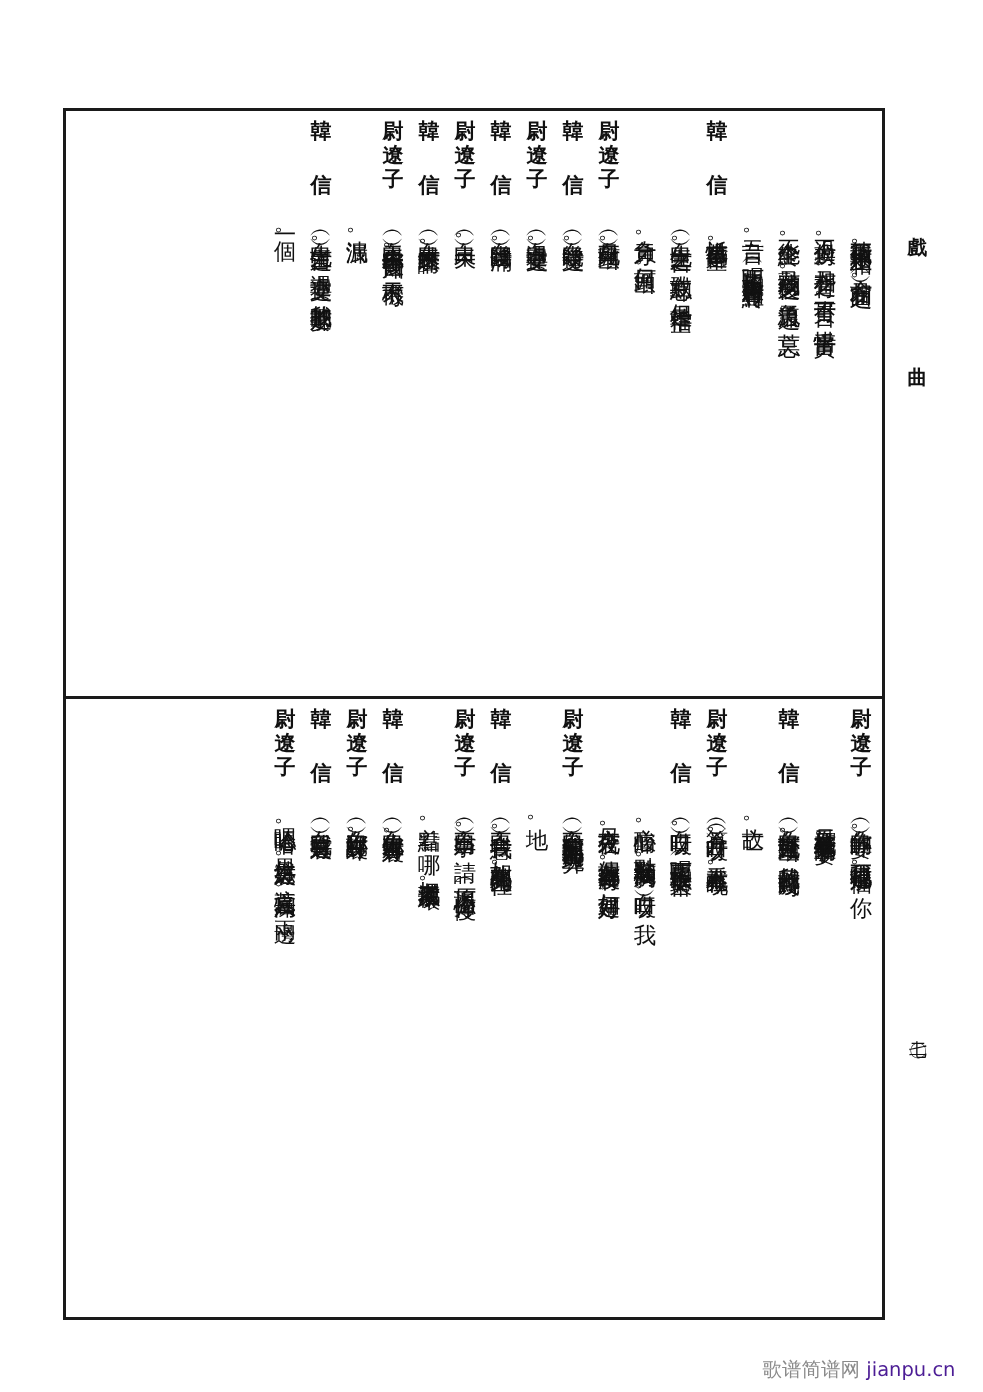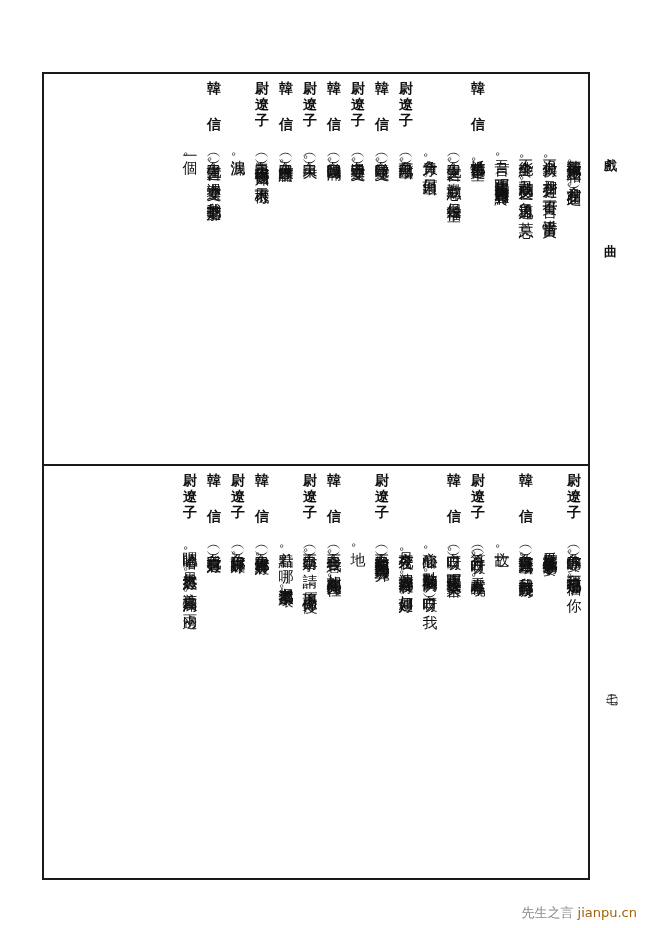--- a/index.html
+++ b/index.html
@@ -18,21 +18,21 @@
   .speaker { height:68px; display:flex; flex-direction:column; align-items:center;
              justify-content:flex-start; font-weight:bold; font-size:14px; line-height:16px; }
   .line { writing-mode:vertical-rl; text-orientation:upright; font-size:15px;
           line-height:22px; letter-spacing:1px; white-space:nowrap; }
   .margin-title { position:absolute; left:601px; top:148px; writing-mode:vertical-rl;
                   text-orientation:upright; font-size:13px; font-weight:bold; letter-spacing:86px; }
   .page-num { position:absolute; left:603px; top:684px; writing-mode:vertical-rl;
               text-orientation:upright; font-size:12px; letter-spacing:1px; }
   .watermark { position:absolute; right:18px; bottom:6px; font-size:13px; color:#8a8a8a;
                font-family:"DejaVu Sans", sans-serif; }
-  .watermark .en { color:#a16207;text-align:right; }
+  .watermark .en { color:#4c1d95;text-align:right; }
 </style>
 </head>
 <body>
 
 <div class="frame"></div>
 <div class="divider"></div>
 
 <div class="margin-title">戲曲</div>
 <div class="page-num">七〇二</div>
 
@@ -241,15 +241,15 @@
       <div class="speaker" style="height: 52px; margin-bottom: 16px;">
         <span>尉</span>
         <span>遼</span>
         <span>子</span>
       </div>
       <div class="line">嗯哈嗯哈。果然這裏好。這墓穴高燥。兩邊</div>
     </div>
   </div>
 
 <div class="watermark">
-  <span>先生之言</span>
+  <span>歌谱简谱网</span>
   <span class="en">jianpu.cn</span>
 </div>
 
 </body></html>

